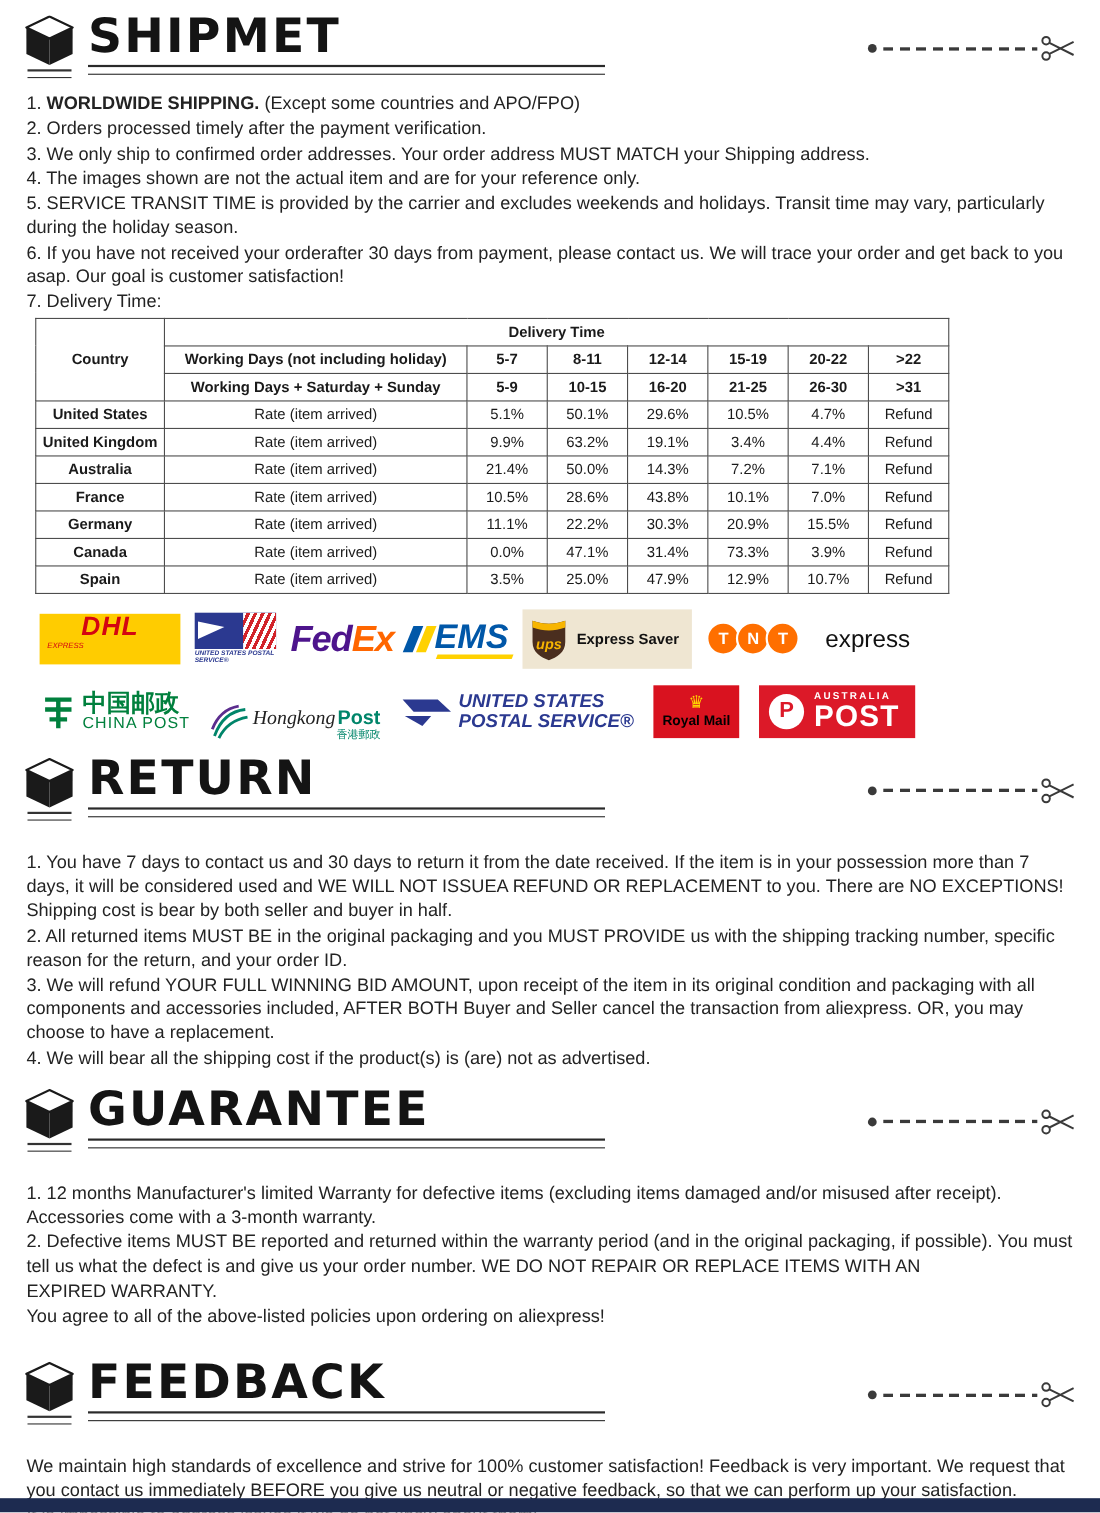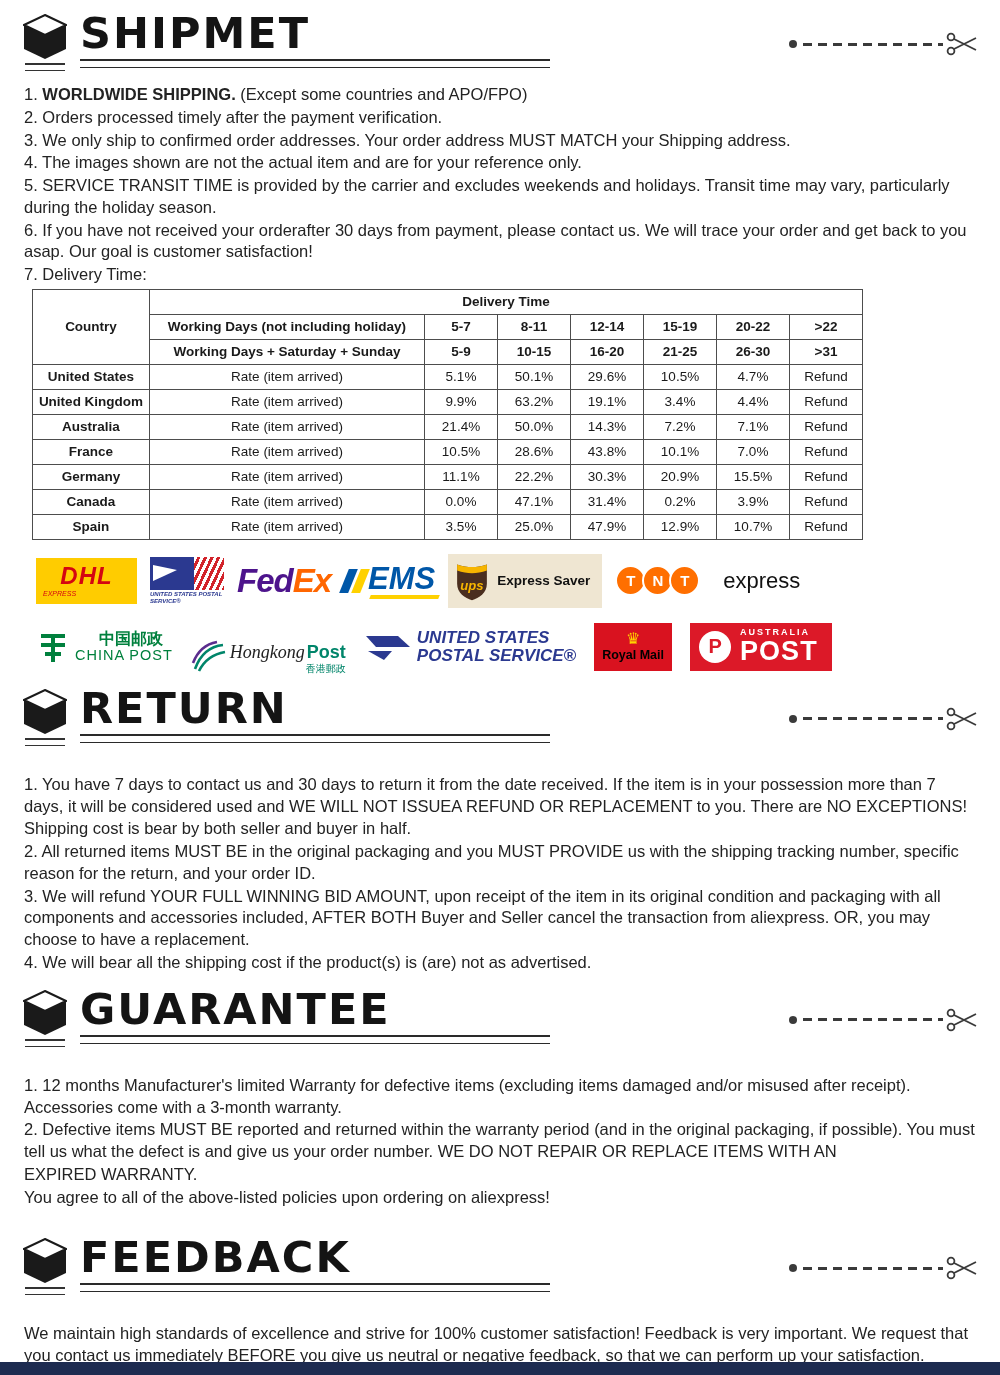--- a/index.html
+++ b/index.html
@@ -29,21 +29,21 @@
   .delivery-table td{border:1px solid #4d4d4d;text-align:center;padding:2px 3px;height:20px;}
   .b{font-weight:bold;}
   .col-country{width:110px;}
   .col-label{width:268px;}
   .col-v{width:66px;}
 
   
   .logo-row1{display:flex;align-items:center;gap:13px;margin:13px 0 0 16px;height:56px;}
   .logo-row2{display:flex;align-items:center;gap:18px;margin:10px 0 0 18px;height:56px;}
 
-  .dhl{width:101px;height:46px;background:#ffcc00;display:flex;flex-direction:column;justify-content:center;align-items:center;}
+  .dhl{width:128px;height:46px;background:#ffcc00;display:flex;flex-direction:column;align-items:center;}
   .dhl-text{color:#d40511;font-style:italic;font-weight:900;font-size:24px;letter-spacing:1px;line-height:1;}
   .dhl-sub{color:#d40511;font-style:italic;font-size:7px;align-self:flex-start;margin-left:7px;margin-top:2px;}
 
   .usps-sm{width:74px;display:flex;flex-direction:column;}
   .usps-sm-box{height:33px;background:#2b3990;position:relative;overflow:hidden;}
   .usps-sm-box .stripes{position:absolute;right:0;top:0;bottom:0;width:30px;
        background:repeating-linear-gradient(115deg,#ffffff 0 3px,#d2232a 3px 6px);}
   .usps-sm-box .eagle{position:absolute;left:3px;top:8px;width:0;height:0;
        border-left:24px solid #fff;border-top:5px solid transparent;border-bottom:11px solid transparent;}
   .usps-sm-cap{font-size:6px;font-style:italic;font-weight:bold;color:#2b3990;line-height:1.15;margin-top:1px;}
@@ -62,21 +62,21 @@
   .ups{display:flex;align-items:center;background:#efe6d2;padding:3px 12px 3px 6px;gap:7px;height:48px;}
   .ups-sub{font-weight:bold;font-size:13.5px;color:#111;}
 
   .tnt{display:flex;align-items:center;margin-left:4px;}
   .tnt .ring{width:27px;height:27px;border-radius:50%;background:#ff6f00;color:#fff;font-weight:900;font-size:15px;
        display:flex;align-items:center;justify-content:center;margin-left:-4px;border:2px solid #fff;}
   .express-word{font-size:22px;color:#111;margin-left:10px;}
 
   .china-post{display:flex;align-items:center;gap:7px;}
   .cp-text{display:flex;flex-direction:column;line-height:1.1;}
-  .cp-cn{color:#00803d;font-size:16px;font-weight:bold;margin-left:24px;}
+  .cp-cn{color:#00803d;font-size:22px;font-weight:bold;}
   .cp-en{color:#00803d;font-size:14.5px;letter-spacing:1px;}
 
   .hk{display:flex;align-items:flex-end;gap:3px;}
   .hk-text{display:flex;flex-direction:column;line-height:1.05;}
   .hk-row{display:flex;align-items:flex-start;gap:2px;margin-top:24px;}
   .hk-name{font-family:"Liberation Serif","DejaVu Serif",serif;font-style:italic;color:#222;font-size:18px;}
   .hk-post{color:#00856a;font-weight:bold;font-size:18px;}
   .hk-cn{font-size:10px;color:#00856a;margin-top:2px;align-self:flex-end;}
 
   .usps-lg{display:flex;align-items:center;gap:7px;}
@@ -212,21 +212,21 @@
       <td class="col-v">20.9%</td>
       <td class="col-v">15.5%</td>
       <td class="col-v">Refund</td>
     </tr>
     <tr>
       <td class="b col-country">Canada</td>
       <td class="col-label">Rate (item arrived)</td>
       <td class="col-v">0.0%</td>
       <td class="col-v">47.1%</td>
       <td class="col-v">31.4%</td>
-      <td class="col-v">0.2%</td>
+      <td class="col-v">73.3%</td>
       <td class="col-v">3.9%</td>
       <td class="col-v">Refund</td>
     </tr>
     <tr>
       <td class="b col-country">Spain</td>
       <td class="col-label">Rate (item arrived)</td>
       <td class="col-v">3.5%</td>
       <td class="col-v">25.0%</td>
       <td class="col-v">47.9%</td>
       <td class="col-v">12.9%</td>

